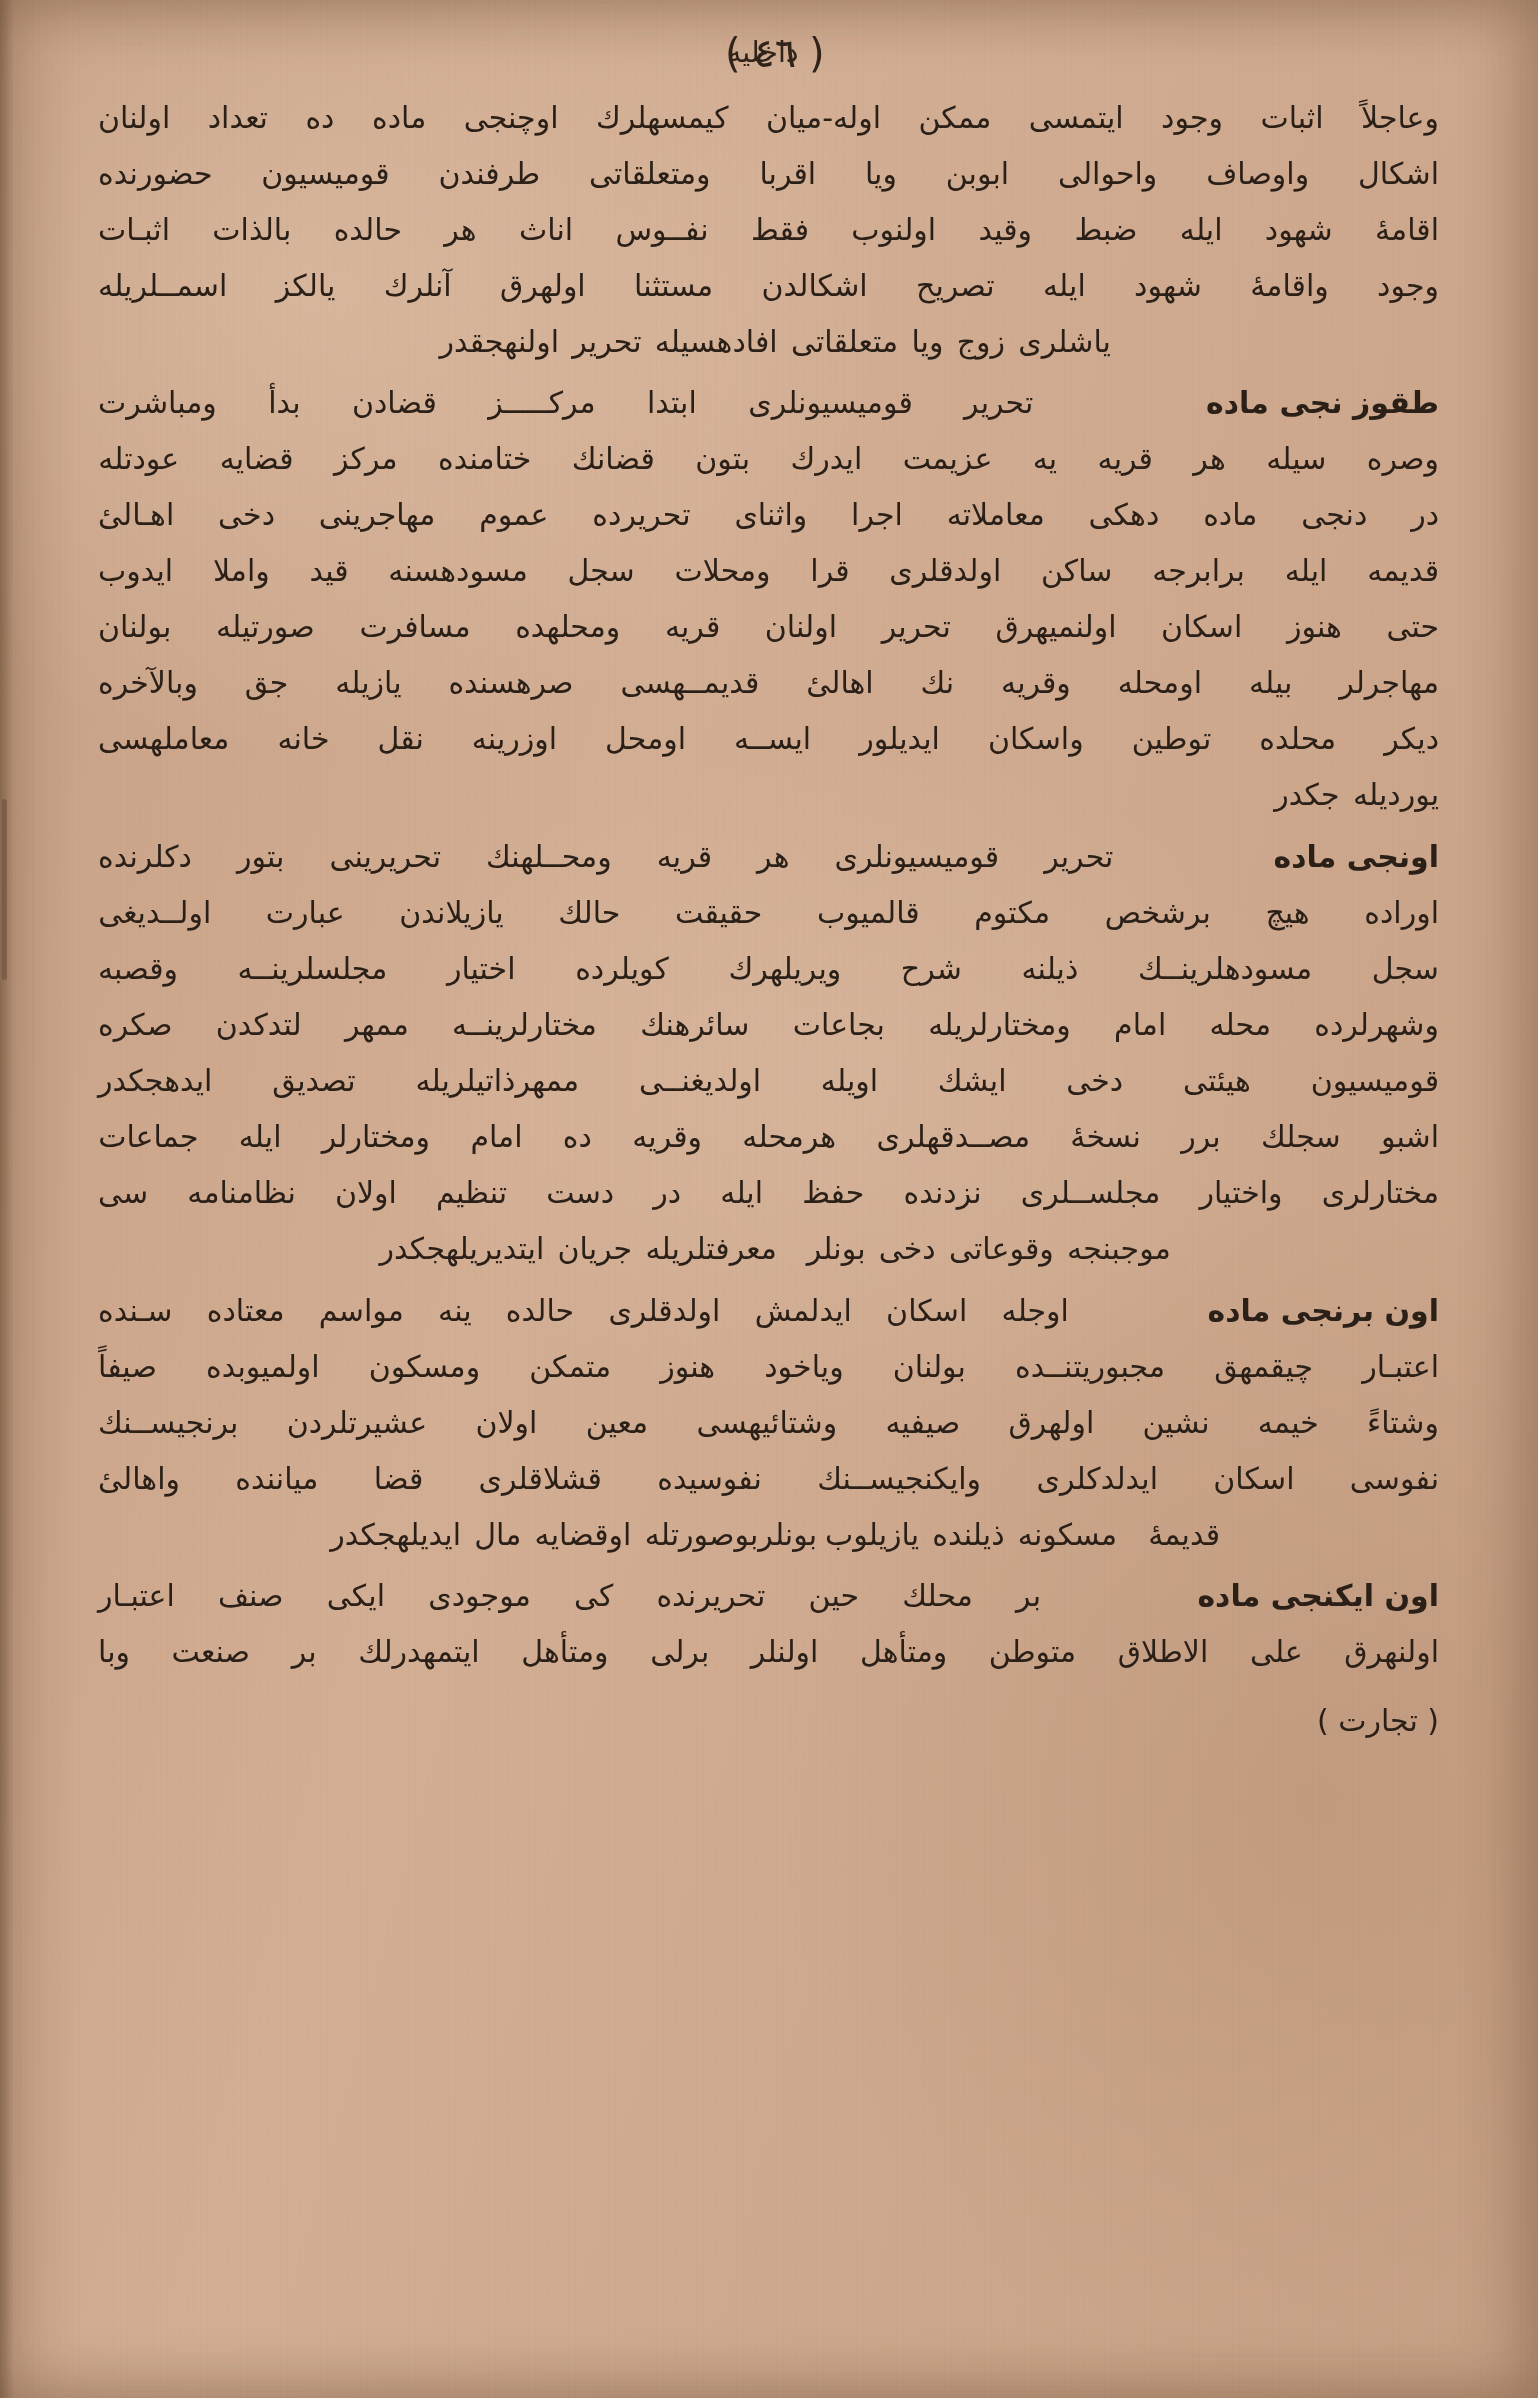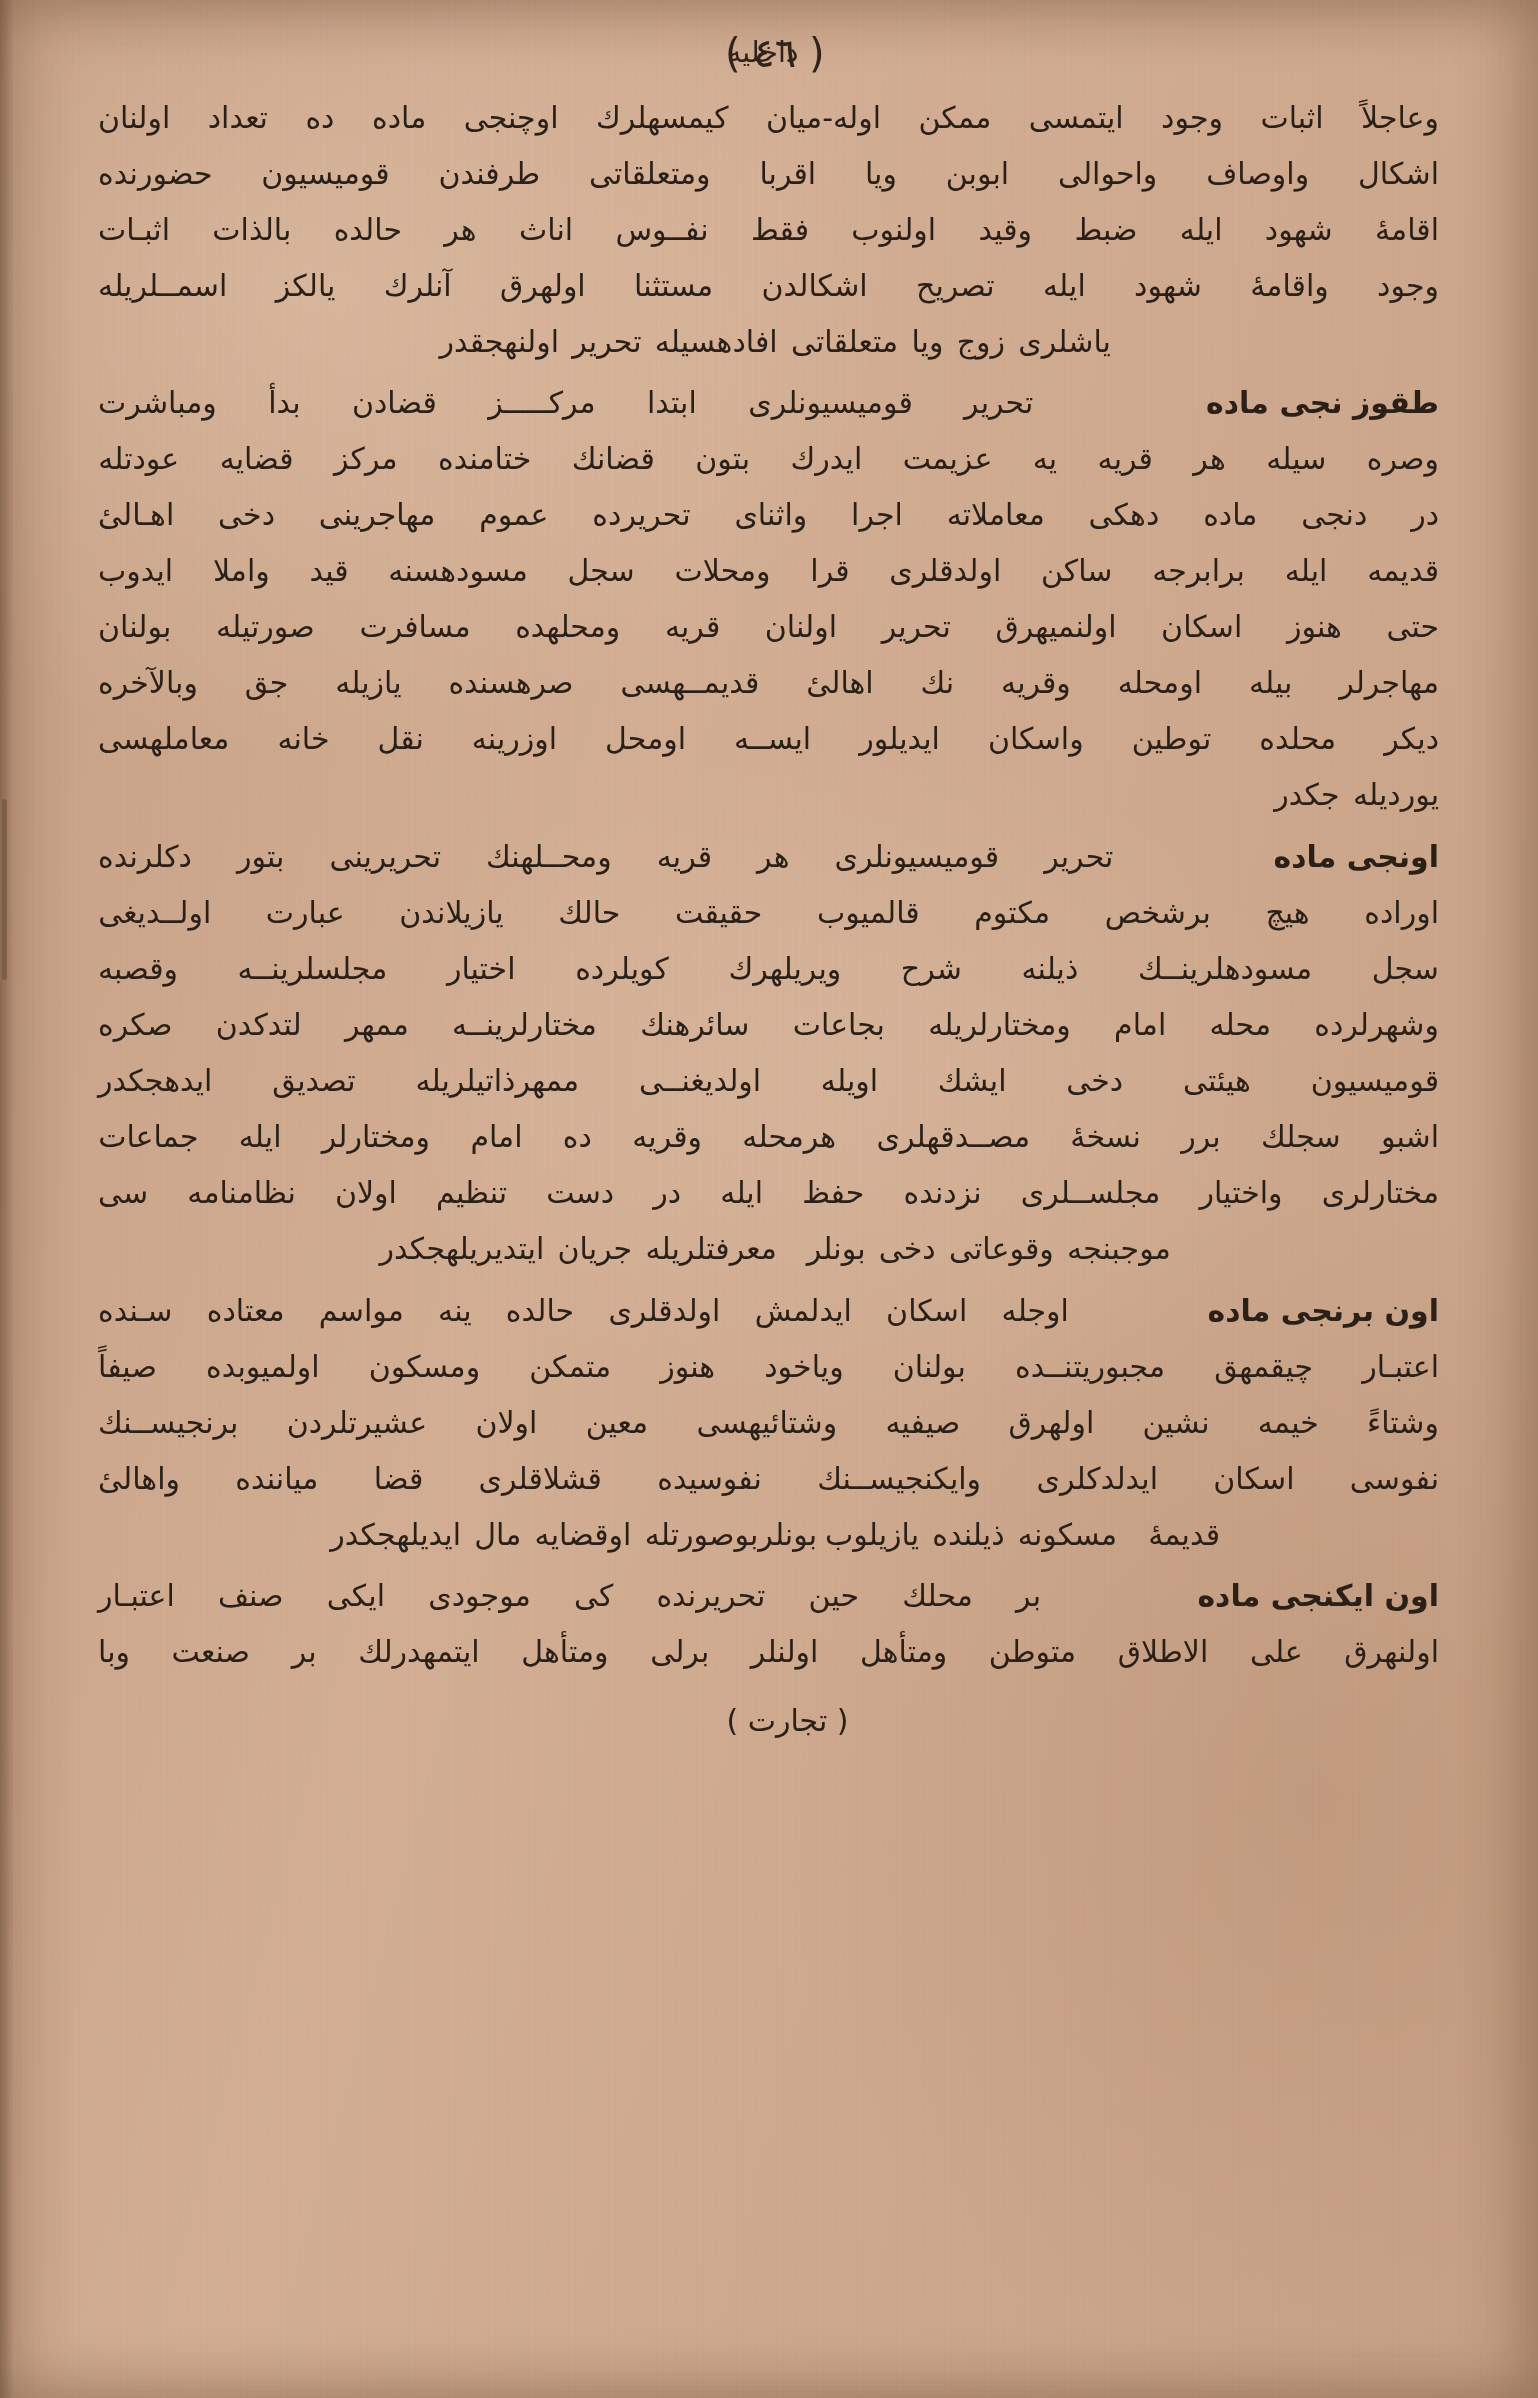--- a/index.html
+++ b/index.html
@@ -147,21 +147,21 @@
 
   
   .art-label {
     font-weight: bold;
     letter-spacing: 0.5px;
   }
   .gap-lg { width: 70px; display: inline-block; }
 
   .catchword {
     margin: 9.5px 99px 0 99px;
-    text-align: center;
+    text-align: right;
     padding-left: 38px;
   }
   .catchword span {
     font-size: 30px;
     color: #2b2018;
     letter-spacing: 6.7px;
   }
 </style>
 </head>
 <body>

